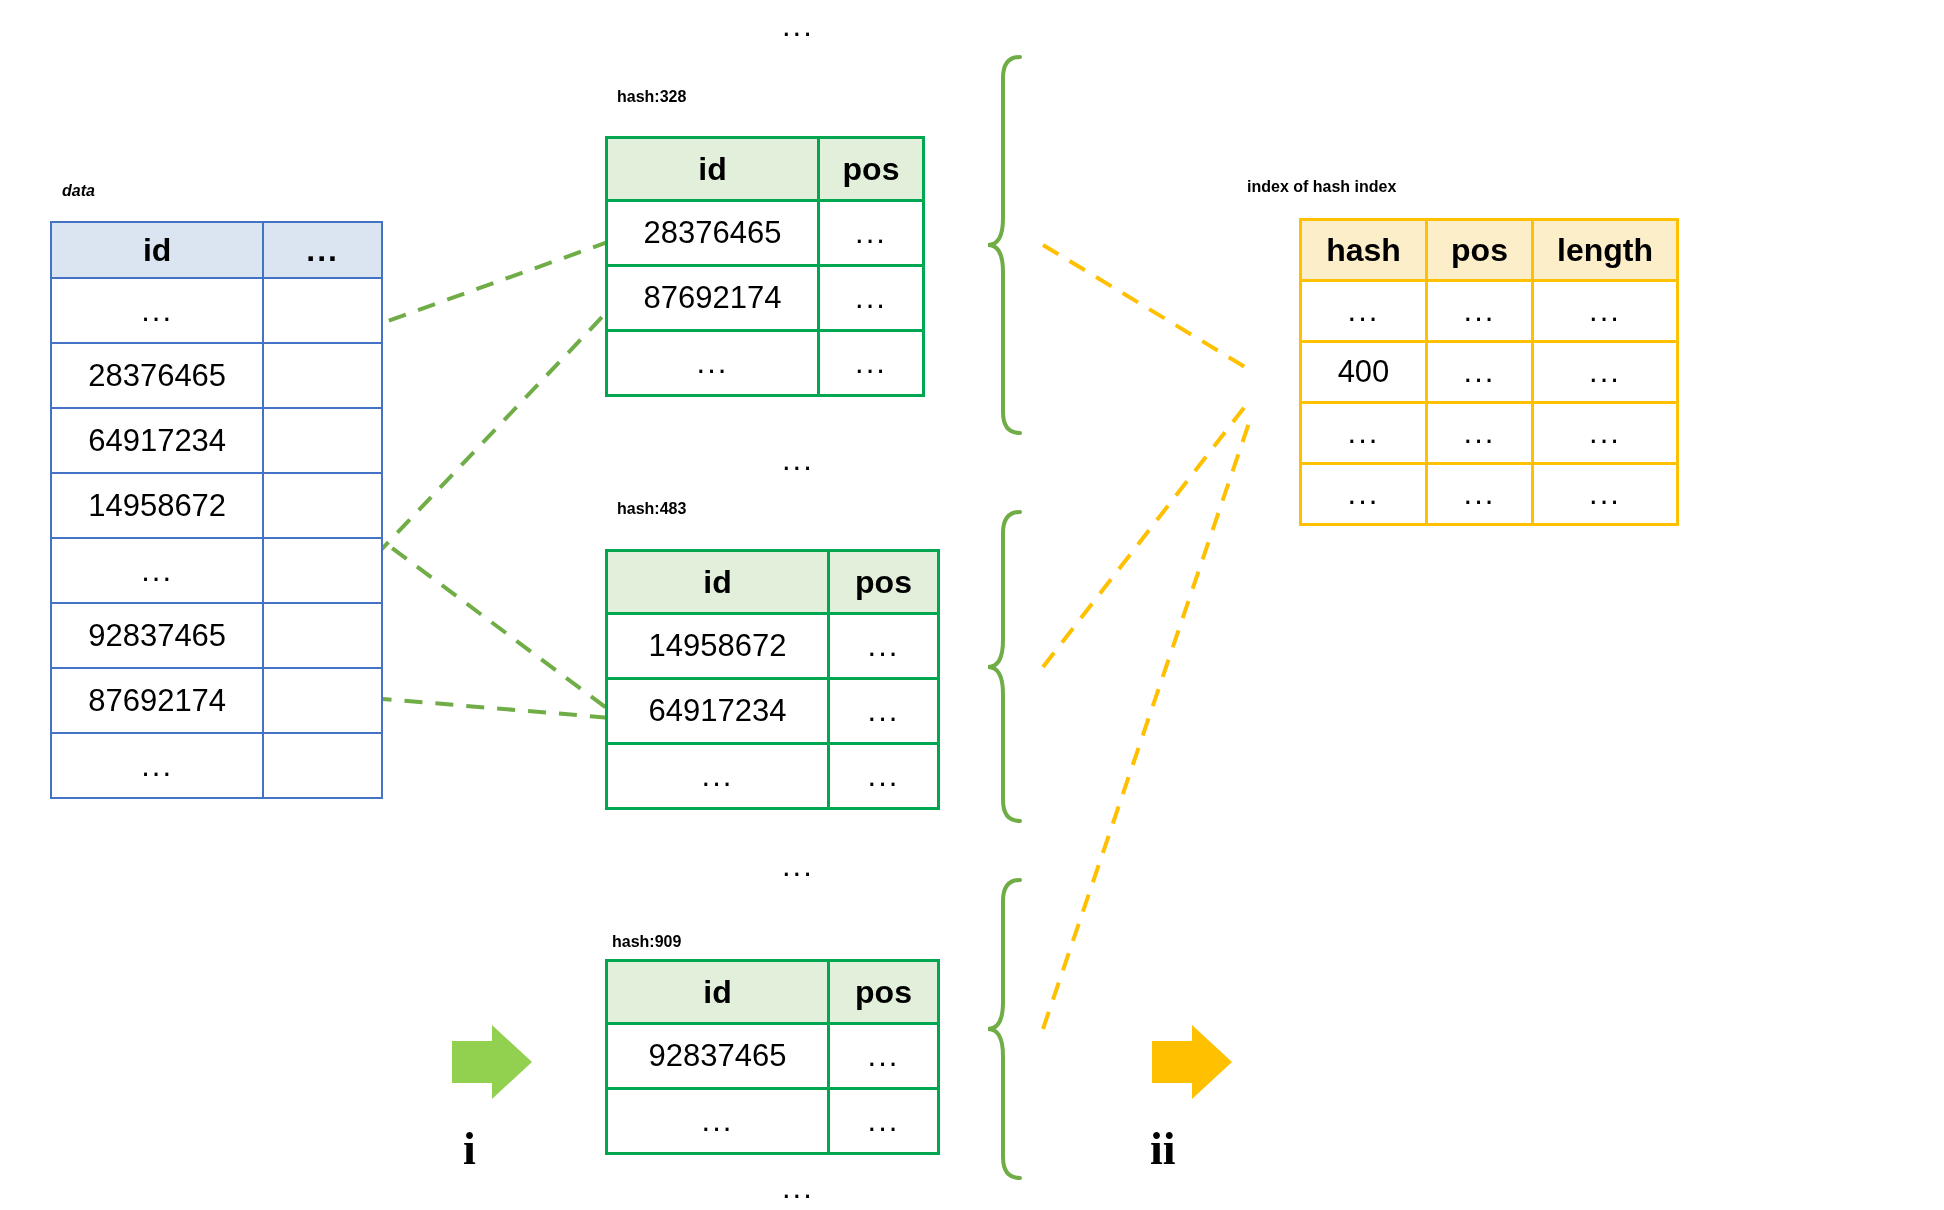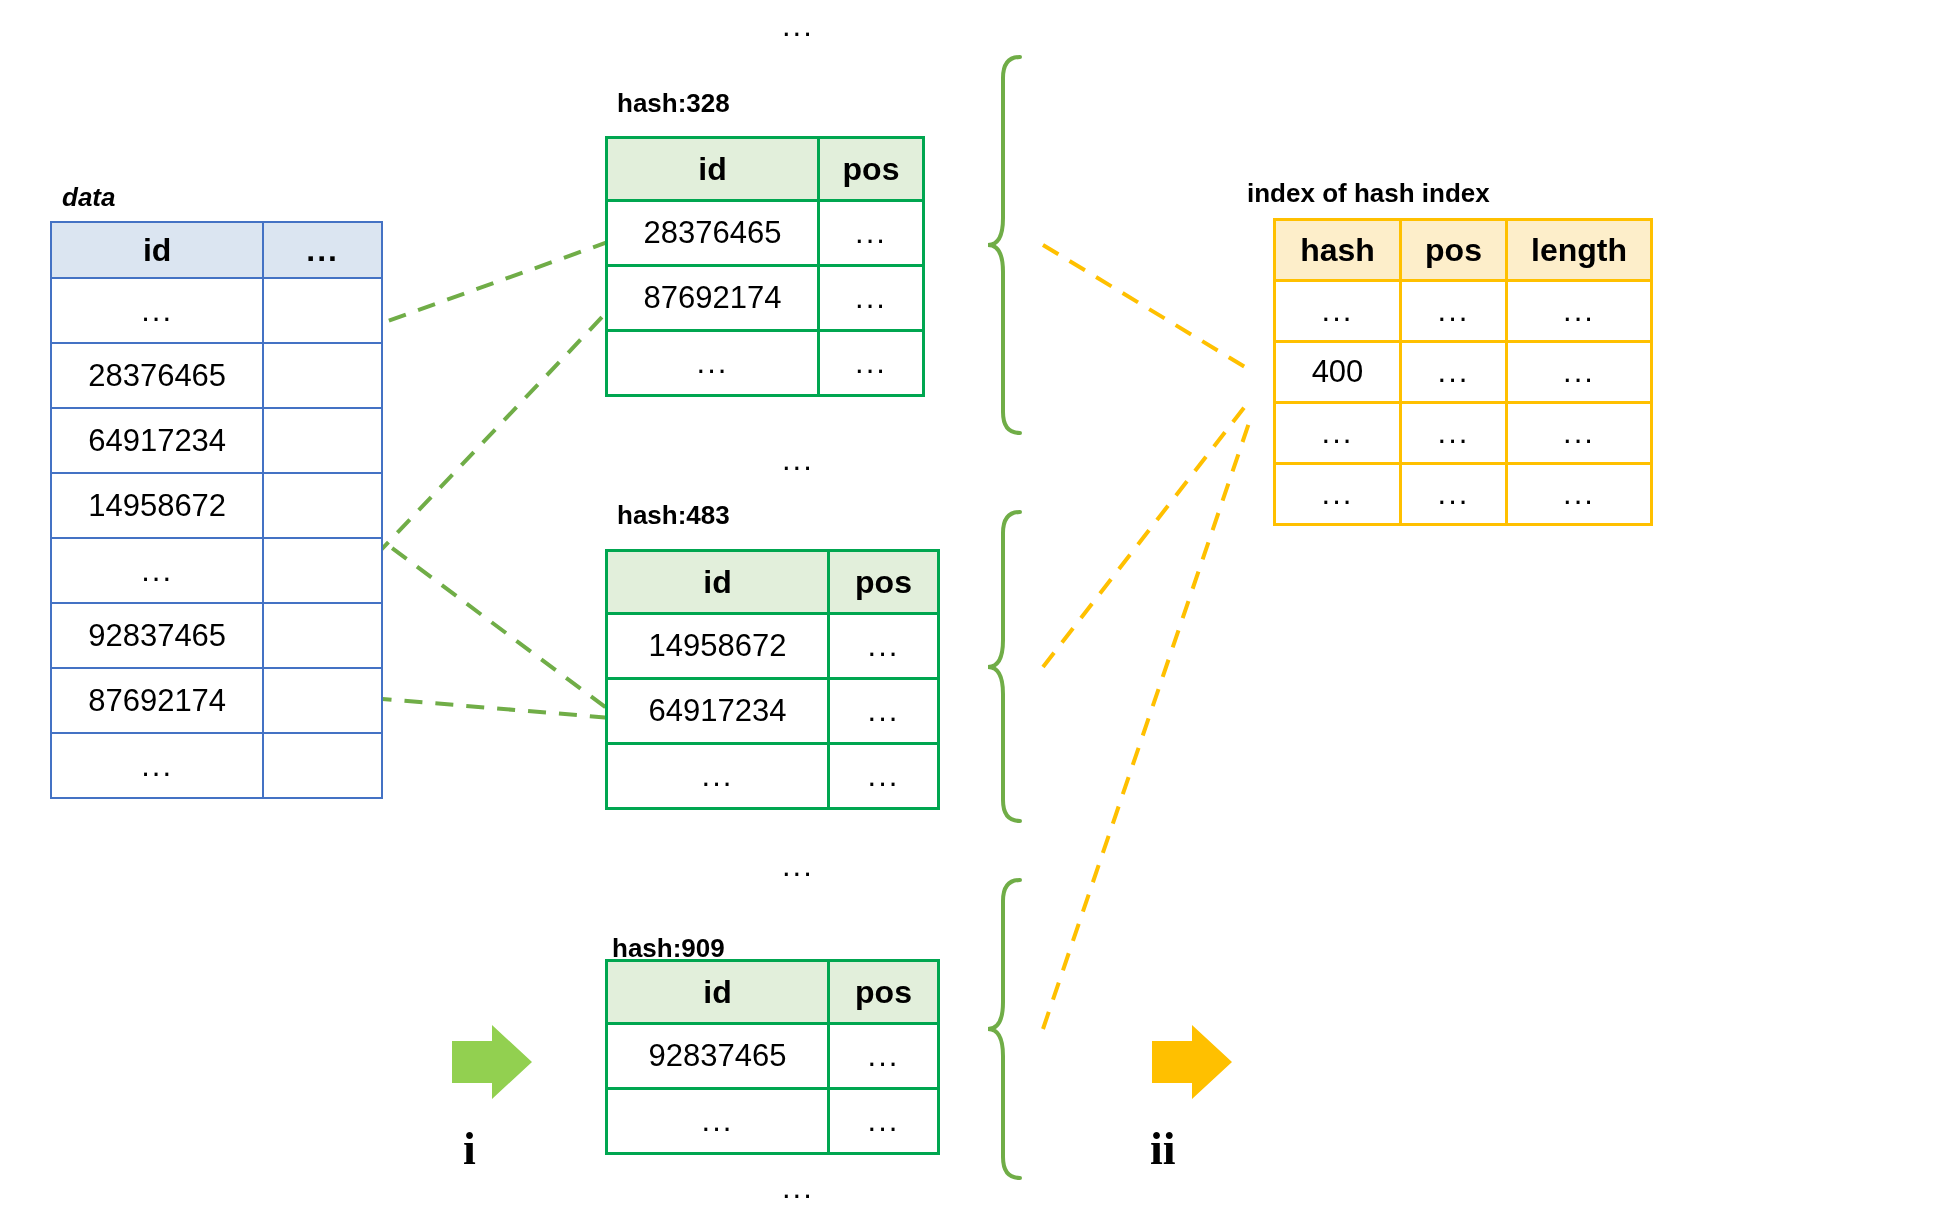--- a/index.html
+++ b/index.html
@@ -80,21 +80,21 @@
     font-size: 31px;
   }
   .tbl-orange th {
     background: #fdeeca;
     font-size: 32px;
   }
 
   
   .caption {
     position: absolute;
-    font-size: 26px;
+    font-size: 16px;
     font-weight: bold;
     color: #000000;
     white-space: nowrap;
   }
 
   
   .vdots {
     position: absolute;
     font-size: 31px;
     color: #000000;
@@ -295,21 +295,21 @@
         <td style="height:62px;" class="ellipsis">...</td>
         <td style="height:62px;" class="ellipsis">...</td>
       </tr>
     </tbody>
   </table>
 
   <div class="vdots" style="left:782px; top:1170px;">...</div>
 
   <div class="caption" style="left:1247px; top:178px;">index of hash index</div>
 
-  <table class="tbl tbl-orange" style="left:1273px; top:218px; width:377px;">
+  <table class="tbl tbl-orange" style="left:1299px; top:218px; width:377px;">
     <colgroup>
         <col style="width:126px">
         <col style="width:106px">
         <col style="width:145px">
       </colgroup>
     <thead>
       <tr>
         <th style="height:58px;">hash</th>
         <th style="height:58px;">pos</th>
         <th style="height:58px;">length</th>

